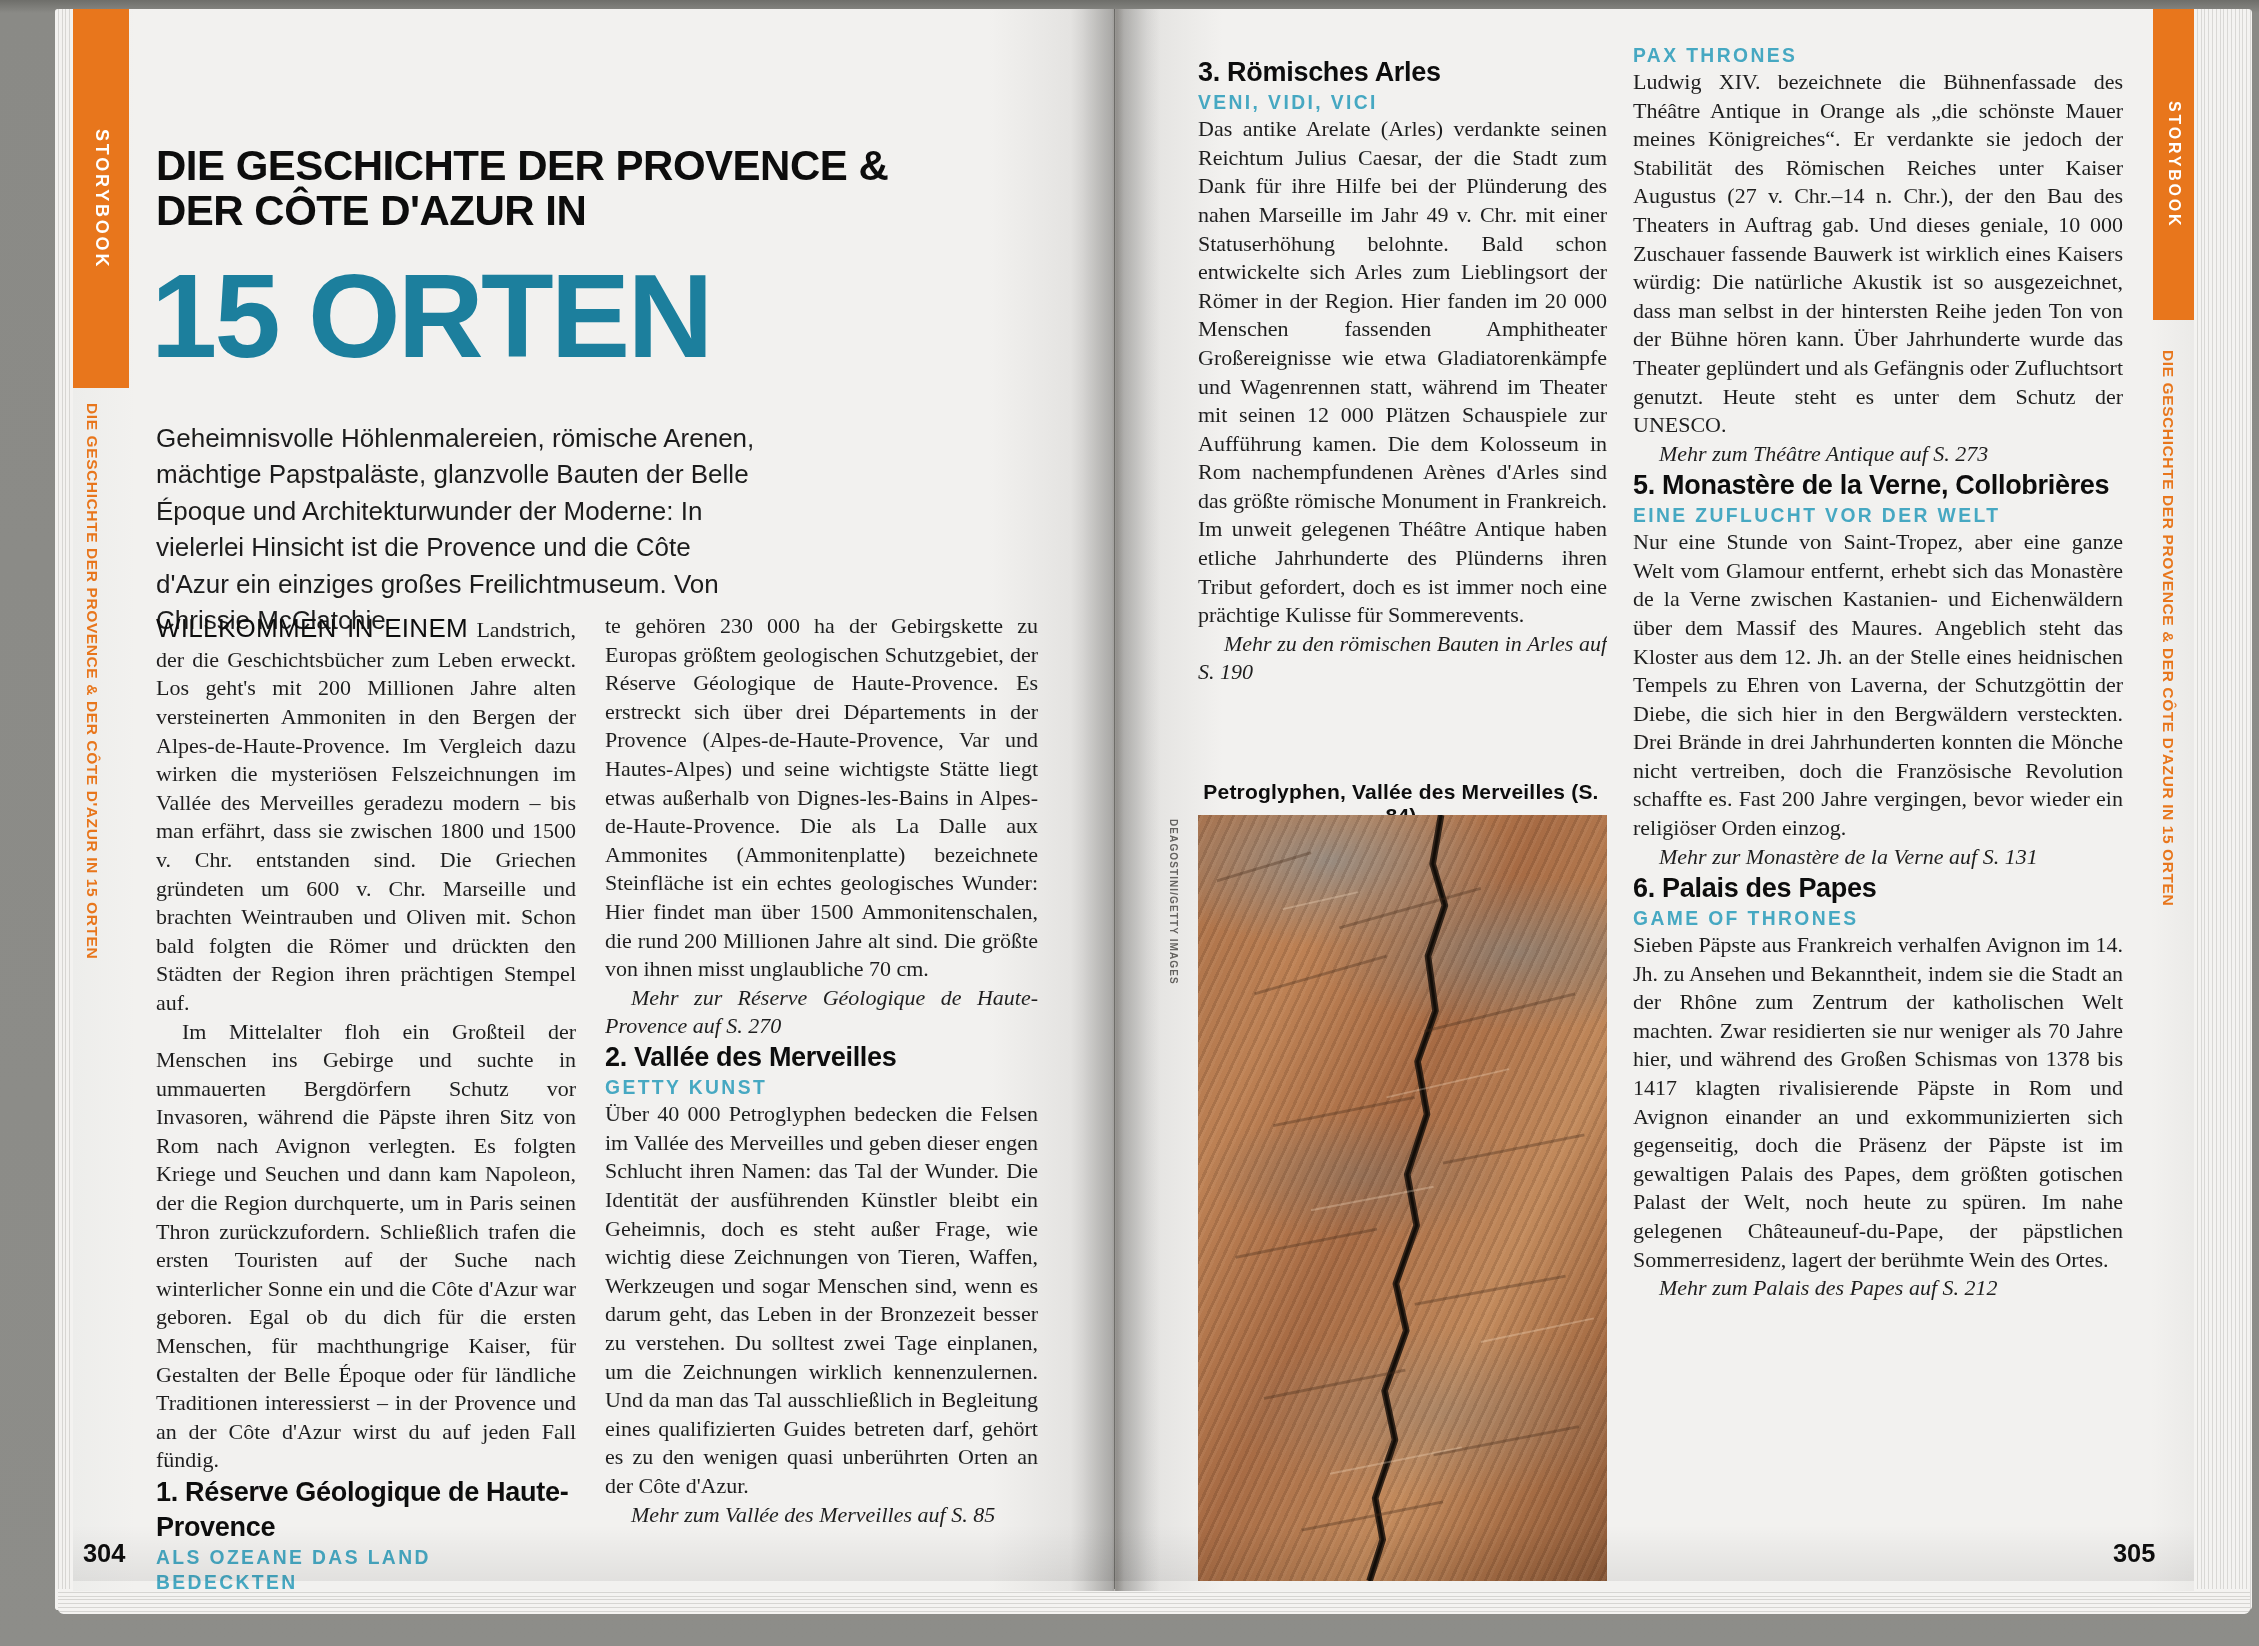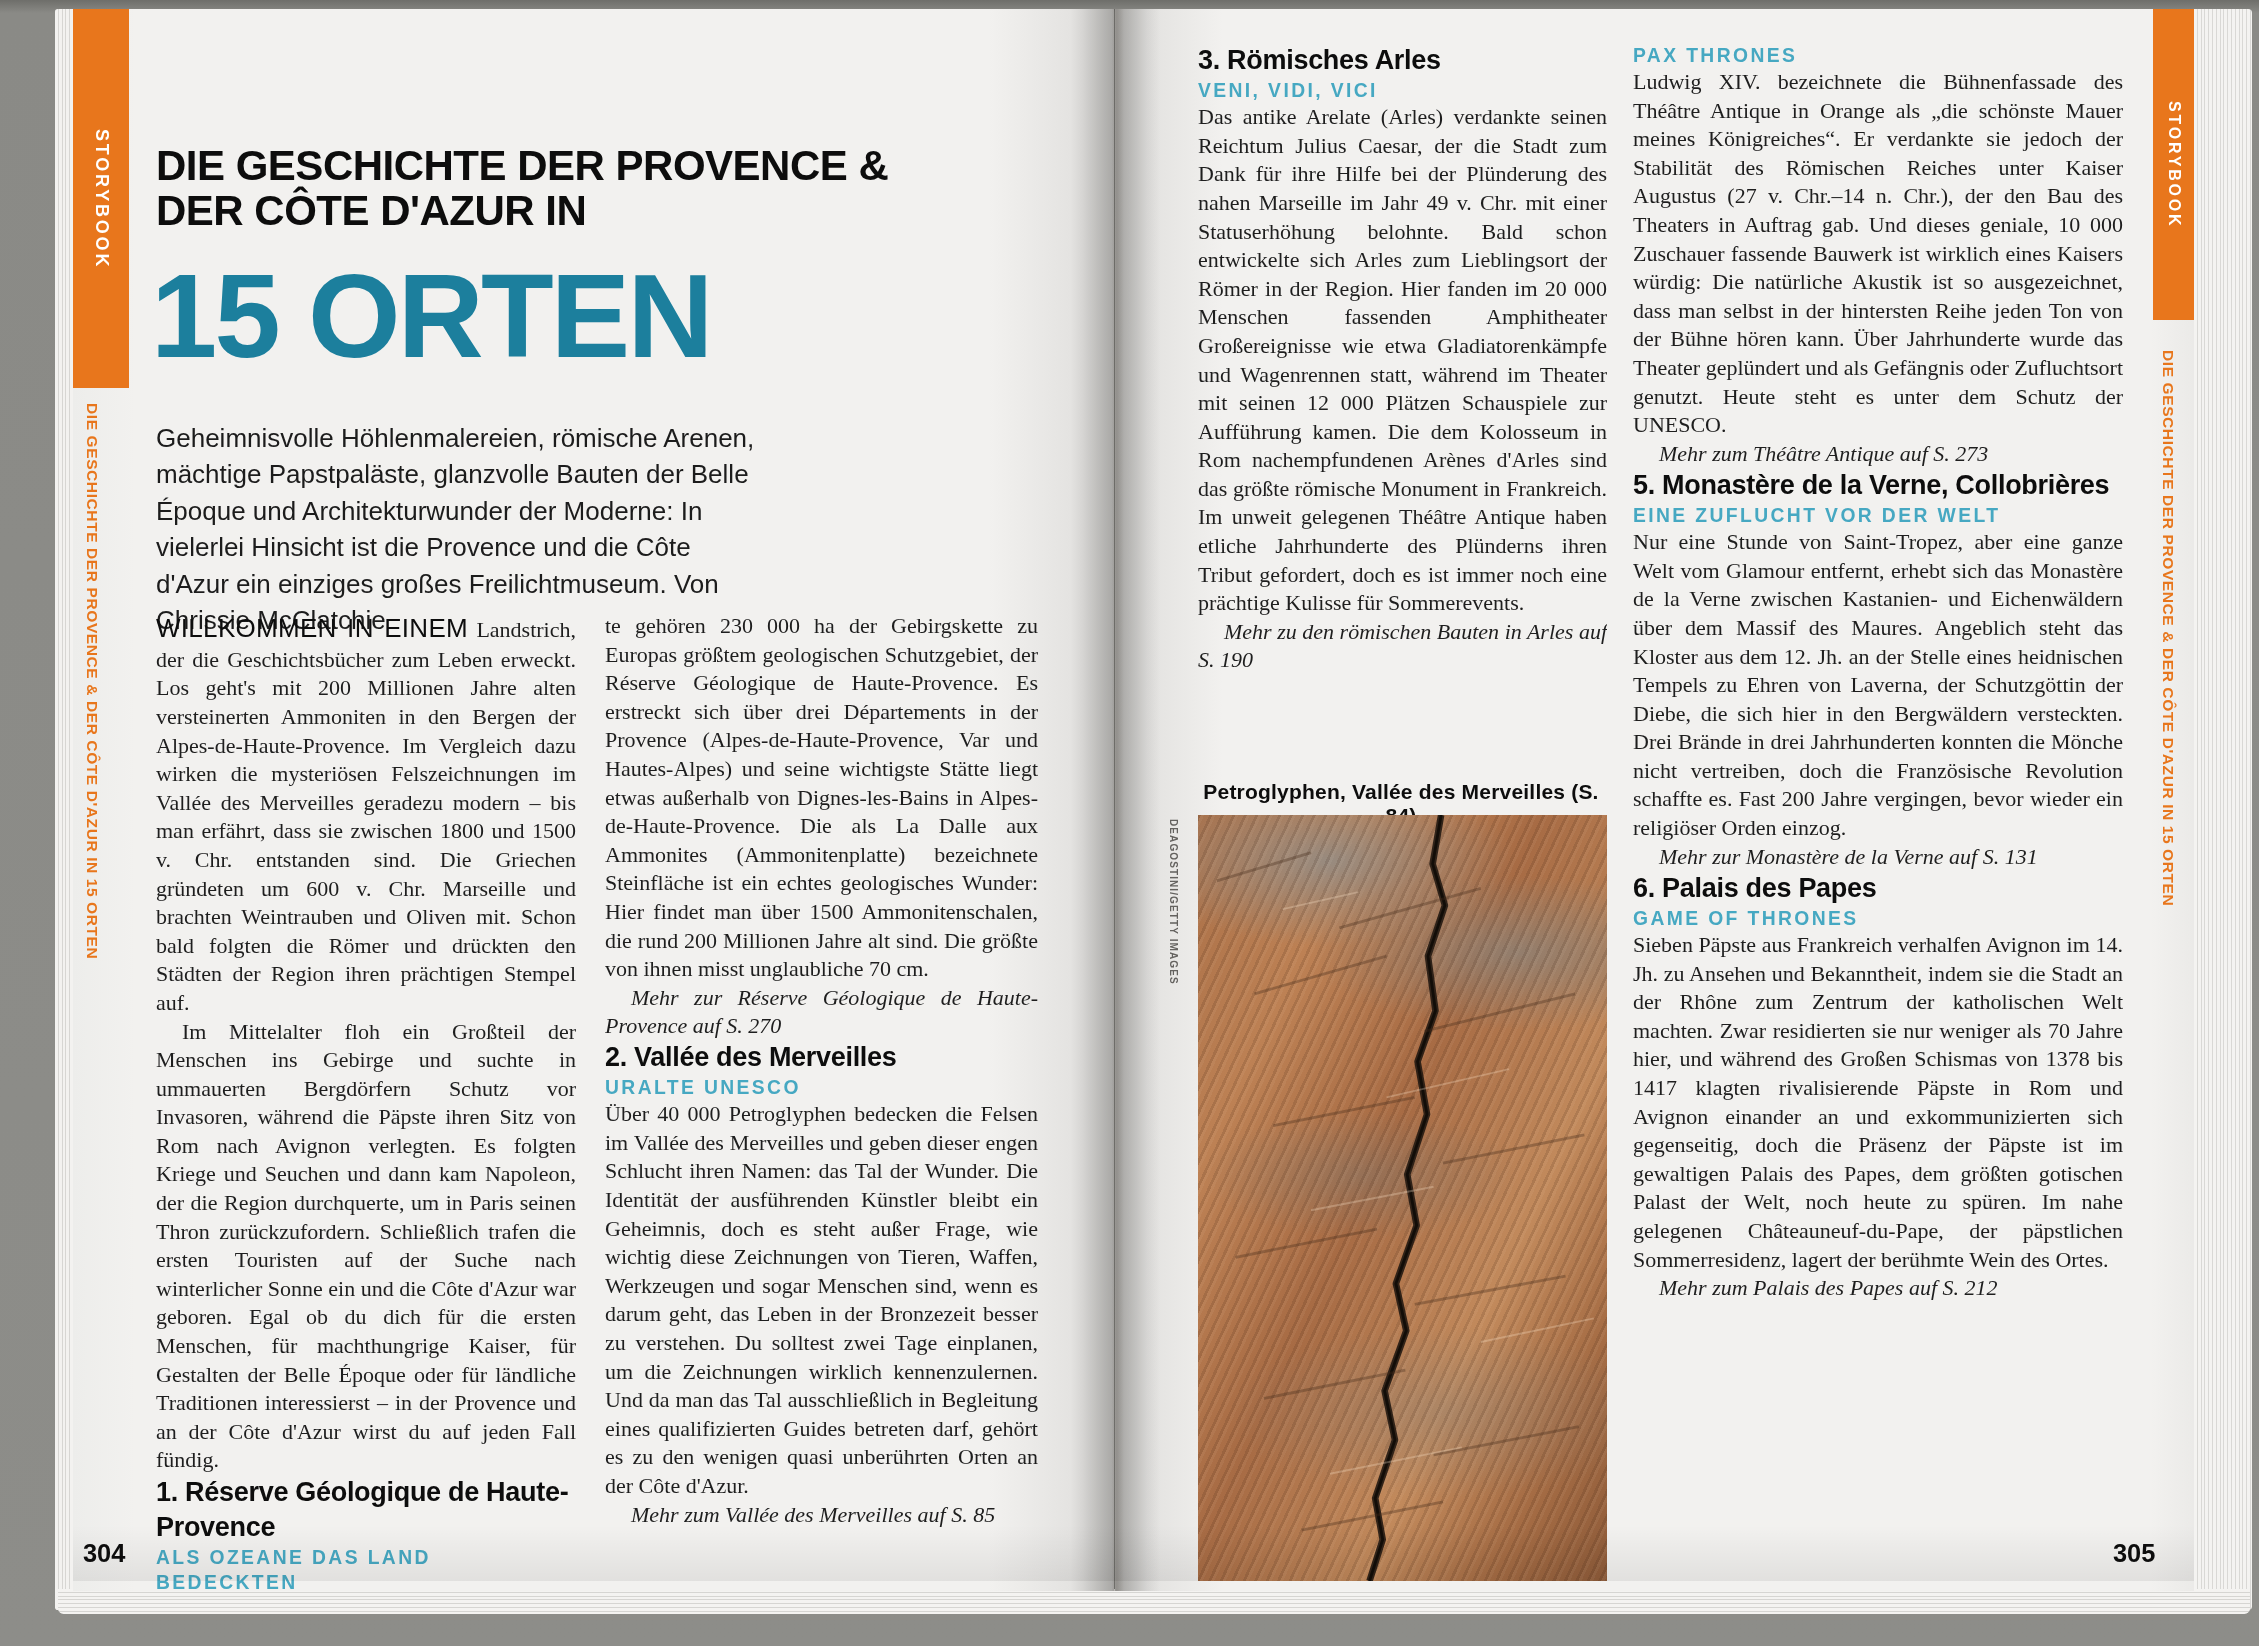--- a/index.html
+++ b/index.html
@@ -41,21 +41,21 @@
   .lp-intro{position:absolute;left:156px;top:420px;width:610px;font-size:26px;line-height:1.4;color:#1c1c1c;}
   .col{position:absolute;font-family:"Liberation Serif",serif;color:#1e1e1e;text-align:justify;
       overflow:hidden;}
   .col p{margin:0;}
   .body-text{font-size:22px;line-height:1.3;}
   .lead-in{font-family:"Liberation Sans",sans-serif;font-weight:400;font-size:26px;letter-spacing:0.3px;color:#0d0d0d;}
   .indent{text-indent:26px;}
   .crossref{font-style:italic;text-indent:26px;font-size:22px;line-height:1.28;margin-top:1.9px;}
   .sec-head{font-family:"Liberation Sans",sans-serif;font-weight:700;font-size:27px;
       letter-spacing:-0.3px;color:#0d0d0d;margin:24.5px 0 1.9px 0;text-align:left;text-indent:0;}
-  .sec-head.first{margin-top:0;}
+  .sec-head.first{margin-top:12px;}
   .sec-sub{font-family:"Liberation Sans",sans-serif;font-weight:700;font-size:19.3px;
       letter-spacing:2.4px;margin:0 0 7.5px 0;text-align:left;text-indent:0;}
   #lp-col1{left:156px;top:612px;width:420px;height:979px;}
   #lp-col2{left:605px;top:612px;width:433px;height:979px;}
   
   #rp-col1{left:1198px;top:43px;width:409px;height:716px;}
   #rp-col2{left:1633px;top:43px;width:490px;height:1550px;}
   .photo-caption{position:absolute;left:1188px;top:780px;width:426px;text-align:center;
       font-weight:700;font-size:21px;color:#0d0d0d;letter-spacing:0.2px;}
   .photo{position:absolute;left:1198px;top:815px;width:409px;height:766px;overflow:hidden;
@@ -105,21 +105,21 @@
     <p class="indent">Im Mittelalter floh ein Großteil der Menschen ins Gebirge und suchte in ummauerten Bergdörfern Schutz vor Invasoren, während die Päpste ihren Sitz von Rom nach Avignon verlegten. Es folgten Kriege und Seuchen und dann kam Napoleon, der die Region durchquerte, um in Paris seinen Thron zurückzufordern. Schließlich trafen die ersten Touristen auf der Suche nach winterlicher Sonne ein und die Côte d'Azur war geboren. Egal ob du dich für die ersten Menschen, für machthungrige Kaiser, für Gestalten der Belle Époque oder für ländliche Traditionen interessierst – in der Provence und an der Côte d'Azur wirst du auf jeden Fall fündig.</p>
     <p class="sec-head">1. Réserve Géologique de Haute-Provence</p>
     <p class="sec-sub" style="color:#46A8C2">ALS OZEANE DAS LAND BEDECKTEN</p>
 
   </div>
 
   <div class="col body-text" id="lp-col2">
     <p>te gehören 230 000 ha der Gebirgskette zu Europas größtem geologischen Schutzgebiet, der Réserve Géologique de Haute-Provence. Es erstreckt sich über drei Départements in der Provence (Alpes-de-Haute-Provence, Var und Hautes-Alpes) und seine wichtigste Stätte liegt etwas außerhalb von Dignes-les-Bains in Alpes-de-Haute-Provence. Die als La Dalle aux Ammonites (Ammonitenplatte) bezeichnete Steinfläche ist ein echtes geologisches Wunder: Hier findet man über 1500 Ammonitenschalen, die rund 200 Millionen Jahre alt sind. Die größte von ihnen misst unglaubliche 70 cm.</p>
     <p class="crossref">Mehr zur Réserve Géologique de Haute-Provence auf S. 270</p>
     <p class="sec-head">2. Vallée des Merveilles</p>
-    <p class="sec-sub" style="color:#46A8C2">URALTE UNESCO</p>
+    <p class="sec-sub" style="color:#46A8C2">GETTY KUNST</p>
     <p>Über 40 000 Petroglyphen bedecken die Felsen im Vallée des Merveilles und geben dieser engen Schlucht ihren Namen: das Tal der Wunder. Die Identität der ausführenden Künstler bleibt ein Geheimnis, doch es steht außer Frage, wie wichtig diese Zeichnungen von Tieren, Waffen, Werkzeugen und sogar Menschen sind, wenn es darum geht, das Leben in der Bronzezeit besser zu verstehen. Du solltest zwei Tage einplanen, um die Zeichnungen wirklich kennenzulernen. Und da man das Tal ausschließlich in Begleitung eines qualifizierten Guides betreten darf, gehört es zu den wenigen quasi unberührten Orten an der Côte d'Azur.</p>
     <p class="crossref">Mehr zum Vallée des Merveilles auf S. 85</p>
   </div>
 
   <div class="pagenum" id="pagenum-left">304</div>
 
   <div class="col body-text" id="rp-col1">
     <p class="sec-head first">3. Römisches Arles</p>
     <p class="sec-sub" style="color:#46A8C2">VENI, VIDI, VICI</p>
     <p>Das antike Arelate (Arles) verdankte seinen Reichtum Julius Caesar, der die Stadt zum Dank für ihre Hilfe bei der Plünderung des nahen Marseille im Jahr 49 v. Chr. mit einer Statuserhöhung belohnte. Bald schon entwickelte sich Arles zum Lieblingsort der Römer in der Region. Hier fanden im 20 000 Menschen fassenden Amphitheater Großereignisse wie etwa Gladiatorenkämpfe und Wagenrennen statt, während im Theater mit seinen 12 000 Plätzen Schauspiele zur Aufführung kamen. Die dem Kolosseum in Rom nachempfundenen Arènes d'Arles sind das größte römische Monument in Frankreich. Im unweit gelegenen Théâtre Antique haben etliche Jahrhunderte des Plünderns ihren Tribut gefordert, doch es ist immer noch eine prächtige Kulisse für Sommerevents.</p>

